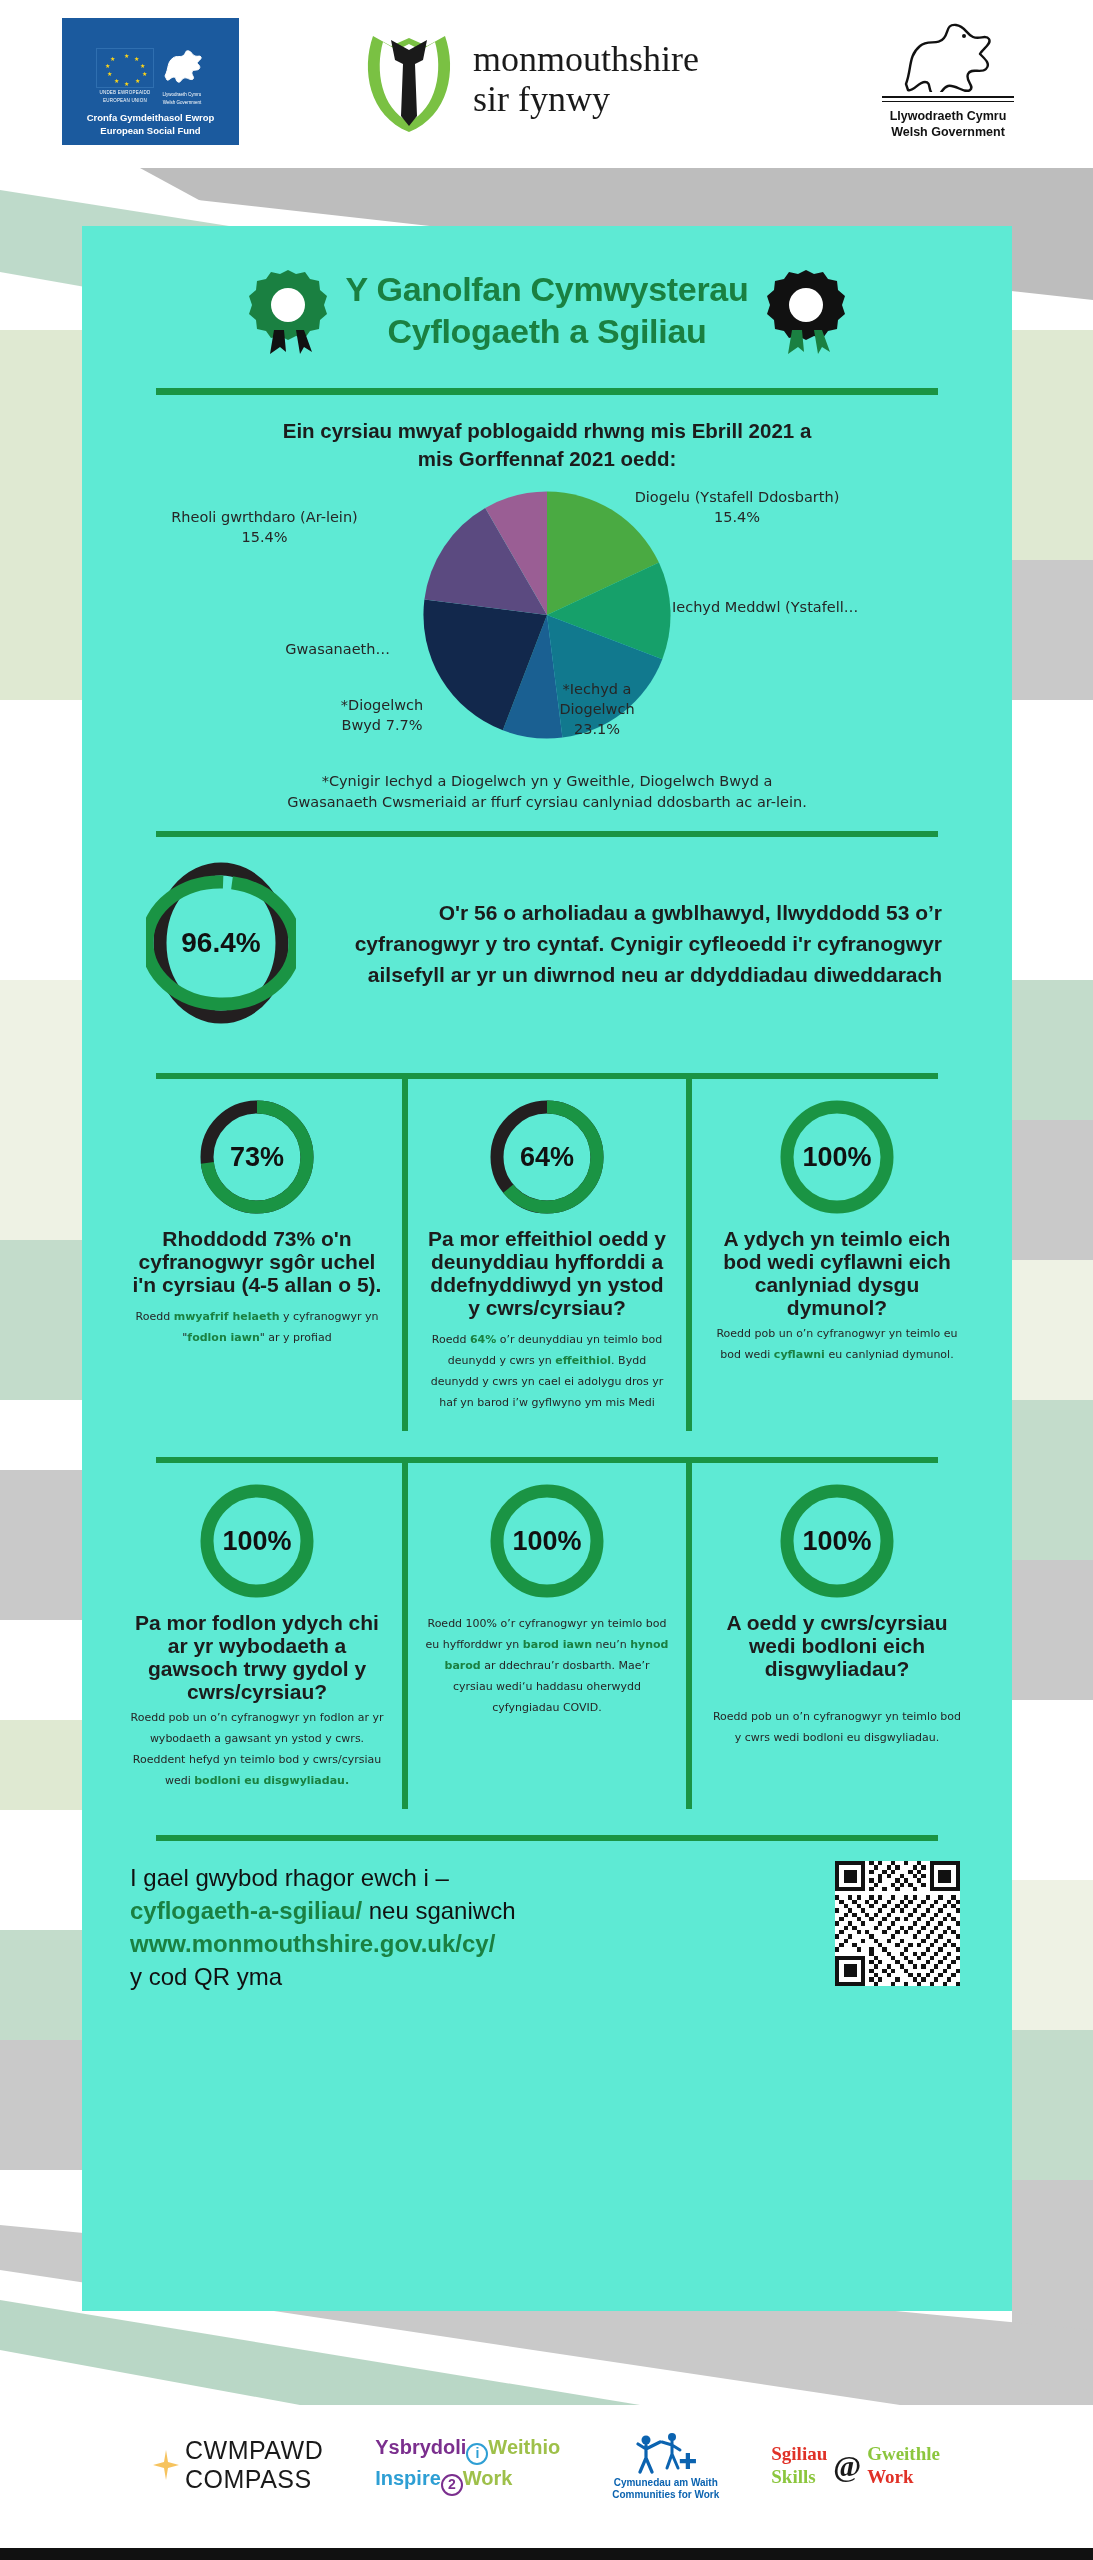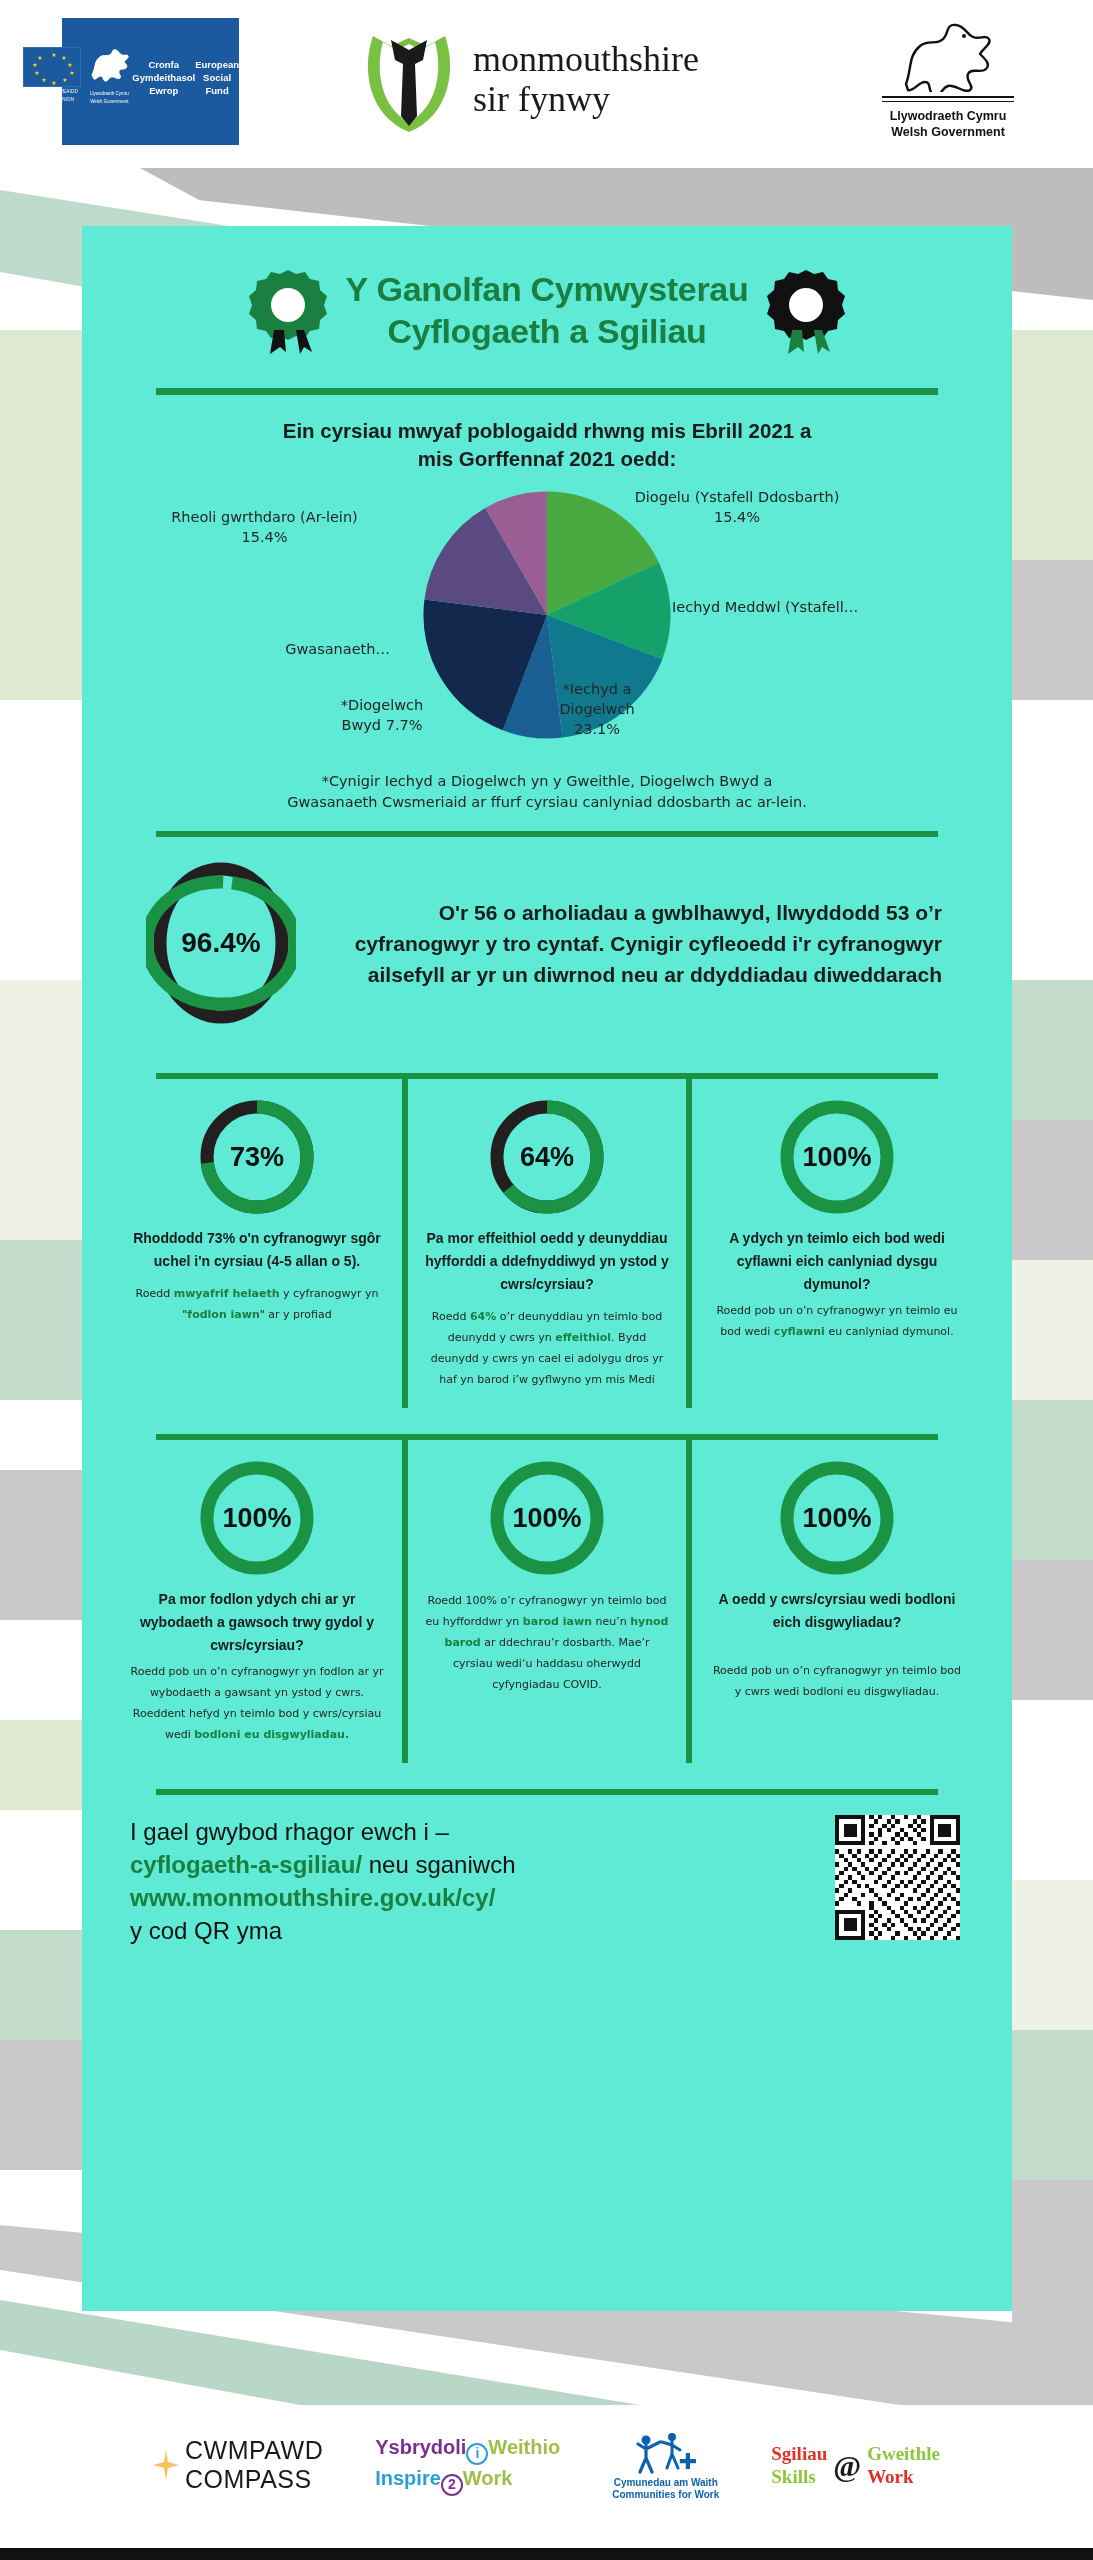--- a/index.html
+++ b/index.html
@@ -16,21 +16,21 @@
   .bg-layer svg { display: block; }
 
   
   .logo-bar {
     position: absolute; top: 0; left: 0; width: 1093px; height: 168px;
     background: #ffffff; z-index: 5;
     display: flex; align-items: center;
   }
   .logo-esf {
     position: absolute; left: 62px; top: 18px; width: 177px; height: 127px;
-    background: #1b5a9e; color: #fff; display: flex; 
+    background: #1b5a9e; color: #fff; display: flex; flex-direction: column;
     align-items: center; justify-content: flex-end; padding-bottom: 8px;
   }
   .logo-esf .eu-row { display: flex; align-items: center; gap: 5px; margin-bottom: 5px; }
   .logo-esf .eu-flag { width: 58px; height: 40px; background: #1b5a9e; position: relative; border:1px solid #2f6fb0;}
   .logo-esf .eu-star { position: absolute; color: #ffd617; font-size: 6px; line-height: 6px; }
   .logo-esf .eu-cap { font-size: 4.5px; letter-spacing: .2px; text-align:center; line-height:6px; margin-top:2px;}
   .logo-esf .wg-block { text-align:center; }
   .logo-esf .wg-cap { font-size: 4.5px; line-height: 6px; margin-top:2px;}
   .logo-esf .esf-txt { font-size: 9.5px; font-weight: bold; text-align: center; line-height: 13px; }
 
@@ -77,21 +77,21 @@
   .donut964 .num { position:absolute; inset:0; display:flex; align-items:center; justify-content:center; font-size: 28px; font-weight: bold; color:#111; }
   .band964 .txt { font-size: 21px; font-weight: bold; color:#1c1c1c; line-height: 31px; text-align:right; flex:1; padding-right: 10px;}
 
   
   .grid { display:grid; grid-template-columns: 1fr 1fr 1fr; }
   .gcell { padding: 16px 16px 18px; text-align:center; position:relative; }
   .gcell.bl { border-left: 6px solid #1a9444; }
   .gcell.br { border-right: 6px solid #1a9444; }
   .donut { margin: 0 auto 8px; position:relative; width: 124px; height: 124px; }
   .donut .num { position:absolute; inset:0; display:flex; align-items:center; justify-content:center; font-size: 27px; font-weight: bold; color:#111; }
-  .q { font-size: 14px; font-weight: bold; color:#1c1c1c; line-height: 23px; }
+  .q { font-size: 21px; font-weight: bold; color:#1c1c1c; line-height: 23px; }
   .a { font-family: "DejaVu Sans", sans-serif; font-size: 11px; color:#262626; line-height: 21px; margin-top: 10px; }
   .a b, .q b { color:#1a8041; }
   .a.tight { margin-top: 4px; }
 
   
   .linkband { display:flex; align-items:flex-start; padding: 20px 22px 10px 18px; gap: 20px; }
   .linkband .ltxt { flex:1; font-size: 24px; color:#111; line-height: 33px; font-weight: 500; }
   .linkband .ltxt .url { color:#1a8041; font-weight:bold; }
   .qr { width: 125px; height: 125px; flex:0 0 125px; }
 

